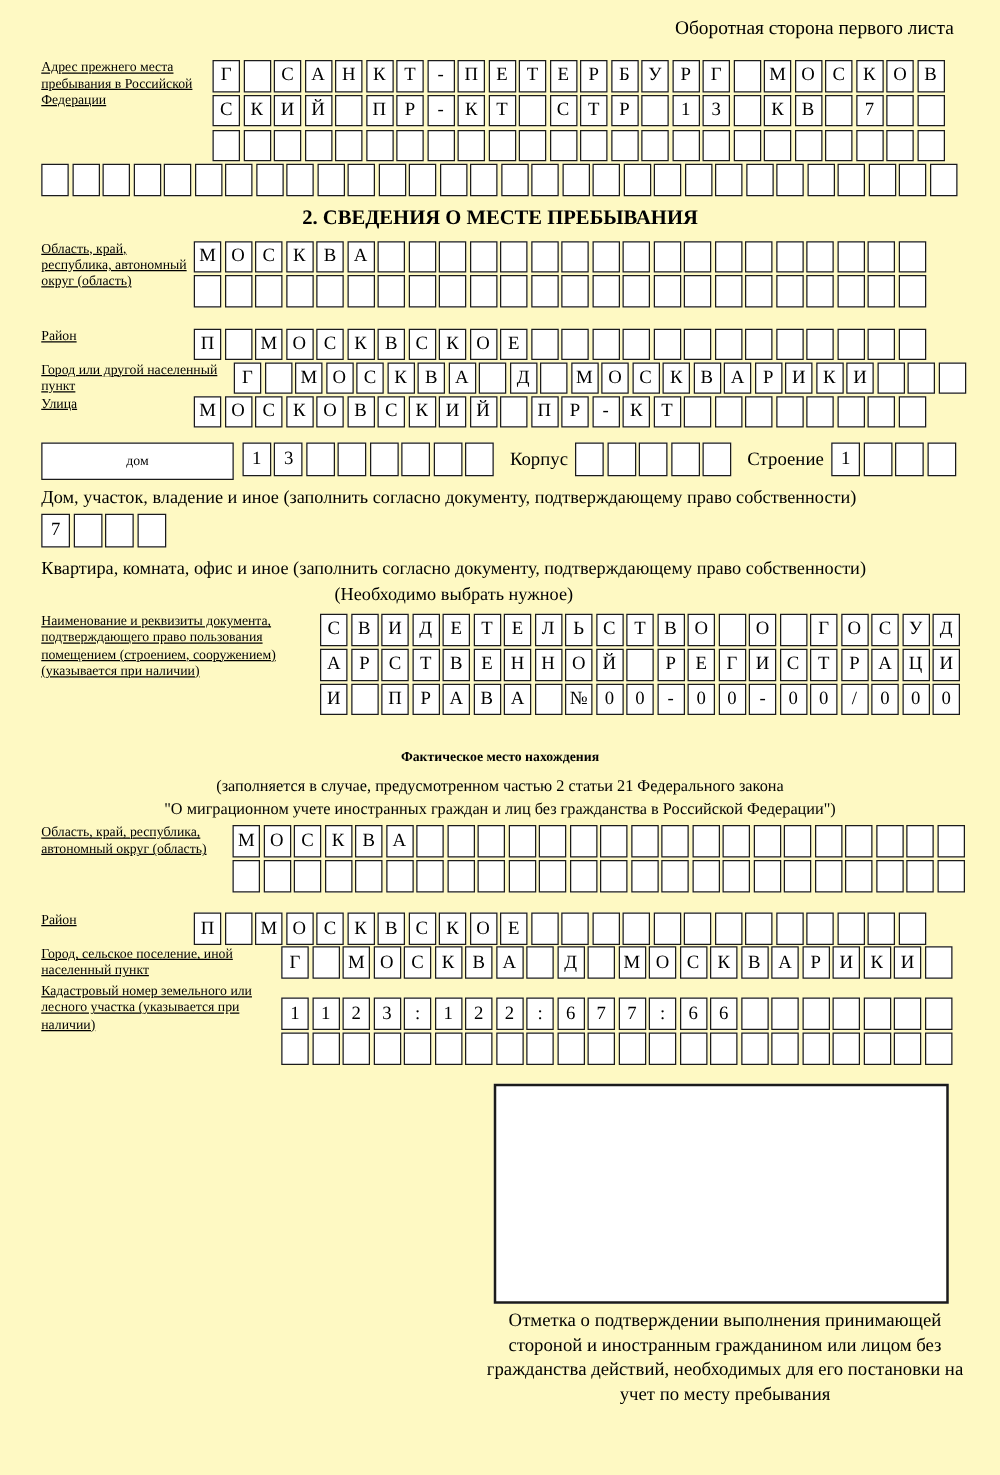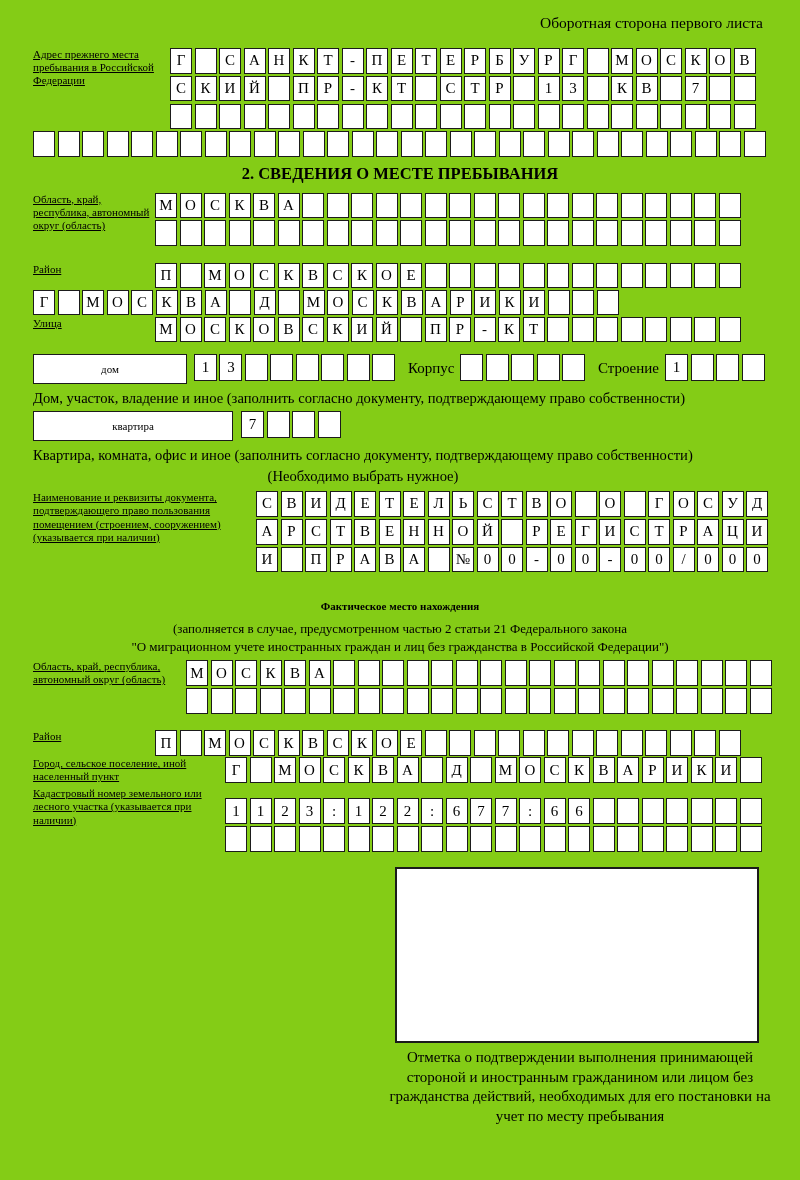--- a/index.html
+++ b/index.html
@@ -1,18 +1,18 @@
 <!DOCTYPE html>
 <html><head>
 <meta charset="utf-8">
 <style>
   html,body{margin:0;padding:0;background:#fff;}
   .page{
     position:relative; width:800px; height:1180px; box-sizing:border-box;
-    background:#84cc16; color:#000; overflow:hidden;
+    background:#fef9c3; color:#000; overflow:hidden;
     font-family:"Liberation Serif","DejaVu Serif",serif;
     padding:14px 33px 0 33px;
   }
   .side-note{ text-align:right; font-size:15.5px; padding-right:4px; }
 
   .label{ font-size:11px; line-height:1.2;text-decoration:underline; }
   .caption{ font-size:14.6px; line-height:1.25; }
   .center{ text-align:center; }
 
   .frow{ display:flex; align-items:flex-start; }
@@ -293,20 +293,21 @@
         <span class="box"></span>
         <span class="box"></span>
         <span class="box"></span>
         <span class="box"></span>
         <span class="box"></span>
         <span class="box"></span>
       </div>
   </div>
 
   <div class="frow r-city">
+    <div class="label">Город или другой населенный пункт</div>
     <div class="boxrow">
         <span class="box">Г</span>
         <span class="box"></span>
         <span class="box">М</span>
         <span class="box">О</span>
         <span class="box">С</span>
         <span class="box">К</span>
         <span class="box">В</span>
         <span class="box">А</span>
         <span class="box"></span>
@@ -382,21 +383,20 @@
     <div class="boxrow">
         <span class="box">1</span>
         <span class="box"></span>
         <span class="box"></span>
         <span class="box"></span>
       </div>
   </div>
   <div class="caption house-note">Дом, участок, владение и иное (заполнить согласно документу, подтверждающему право собственности)</div>
 
   <div class="kv-row">
-    <div class="wide-box">квартира</div>
     <div class="boxrow">
         <span class="box">7</span>
         <span class="box"></span>
         <span class="box"></span>
         <span class="box"></span>
       </div>
   </div>
   <div class="caption kv-note">Квартира, комната, офис и иное (заполнить согласно документу, подтверждающему право собственности)</div>
 
   <div class="caption stay-note">(Необходимо выбрать нужное)</div>

